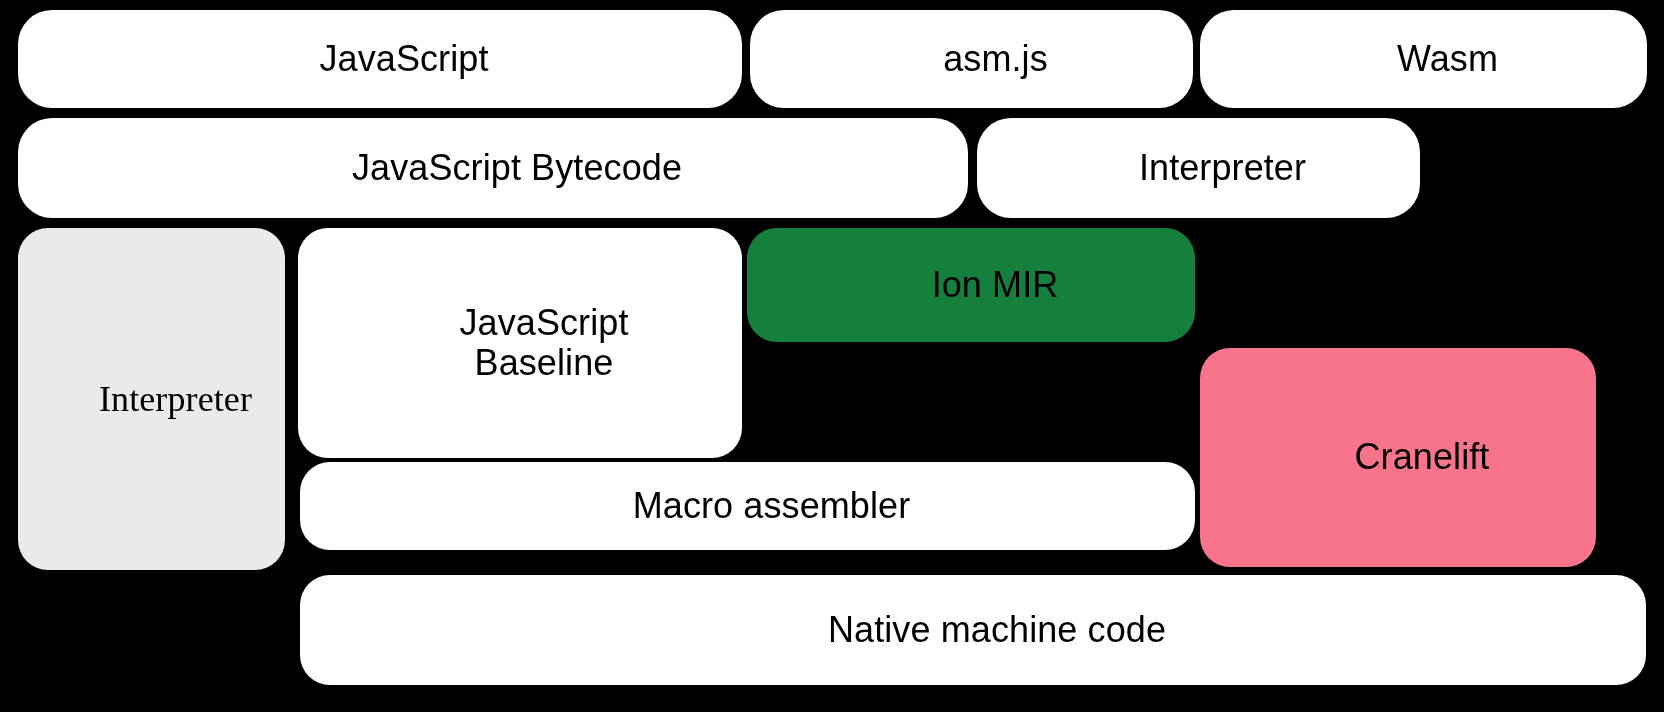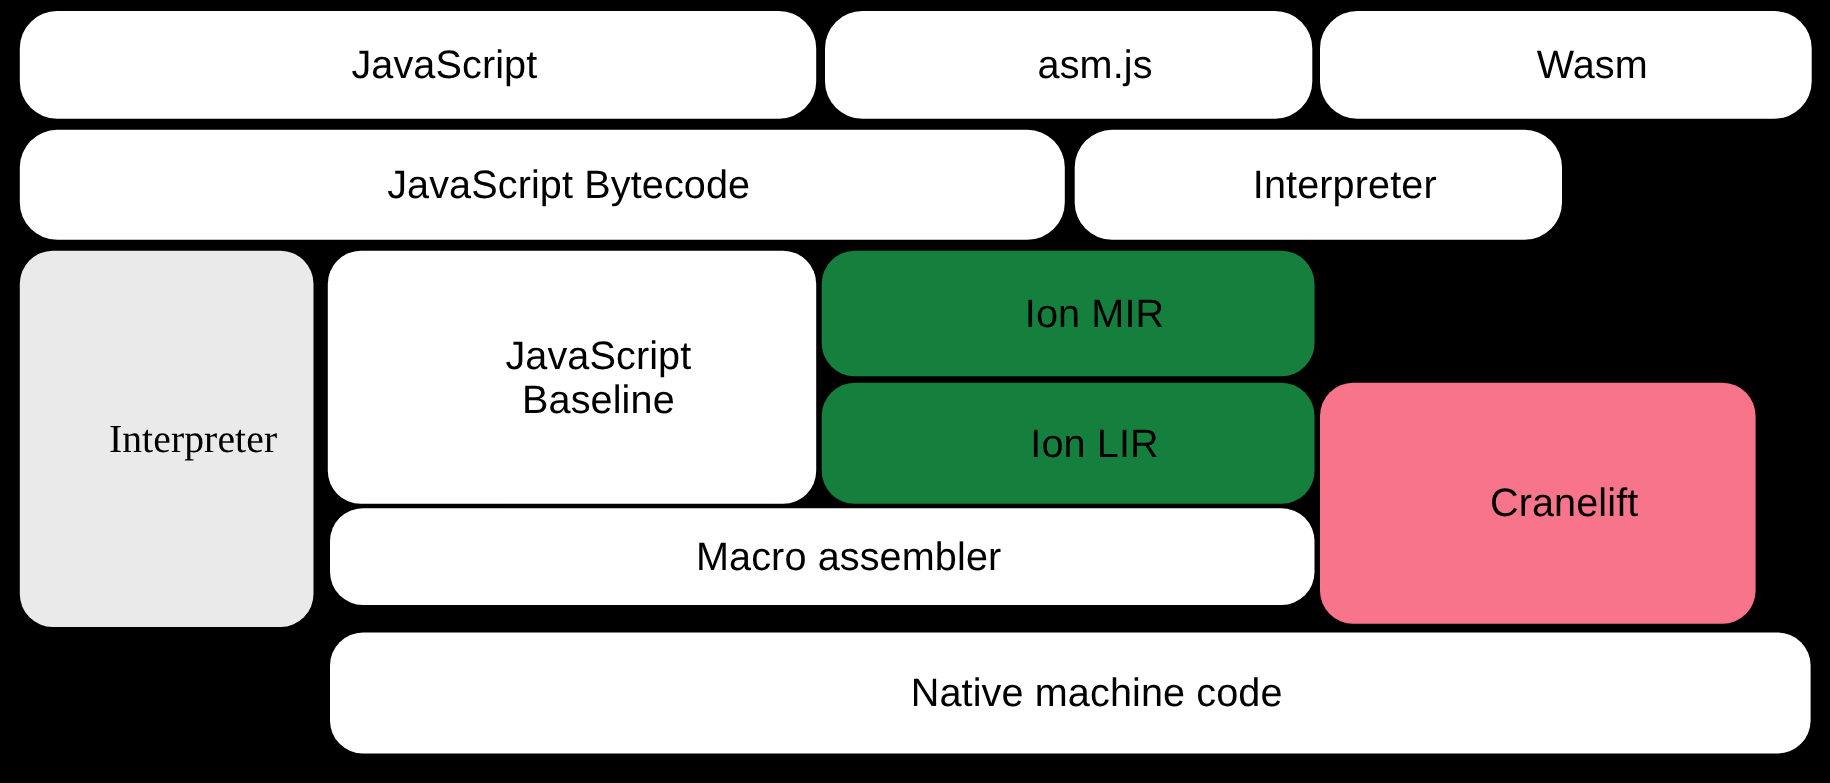--- a/index.html
+++ b/index.html
@@ -77,21 +77,20 @@
 
   <div class="box fill-white" id="box-baldrmonkey">Interpreter</div>
 
   <div class="box fill-gray" id="box-interpreter">Interpreter</div>
 
   <div class="box fill-white" id="box-js-baseline">JavaScript
 Baseline</div>
 
   <div class="box fill-green" id="box-ion-mir">Ion MIR</div>
 
-  <div class="box fill-green" id="box-ion-lir">Ion LIR</div>
 
   <div class="box fill-pink" id="box-cranelift">Cranelift</div>
 
   <div class="box fill-white" id="box-macro-assembler">Macro assembler</div>
 
   <div class="box fill-white" id="box-native-code">Native machine code</div>
 
 </div>
 
 </body></html>

